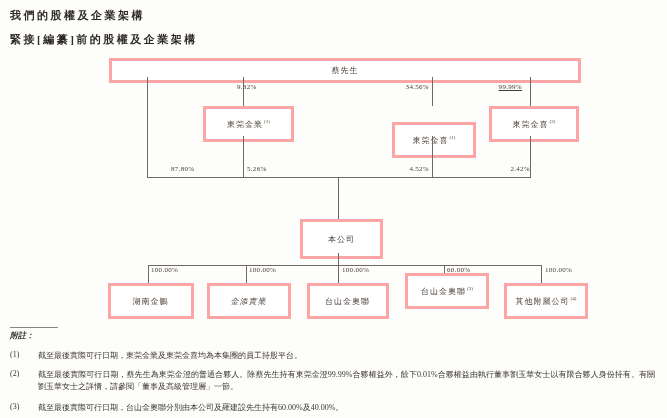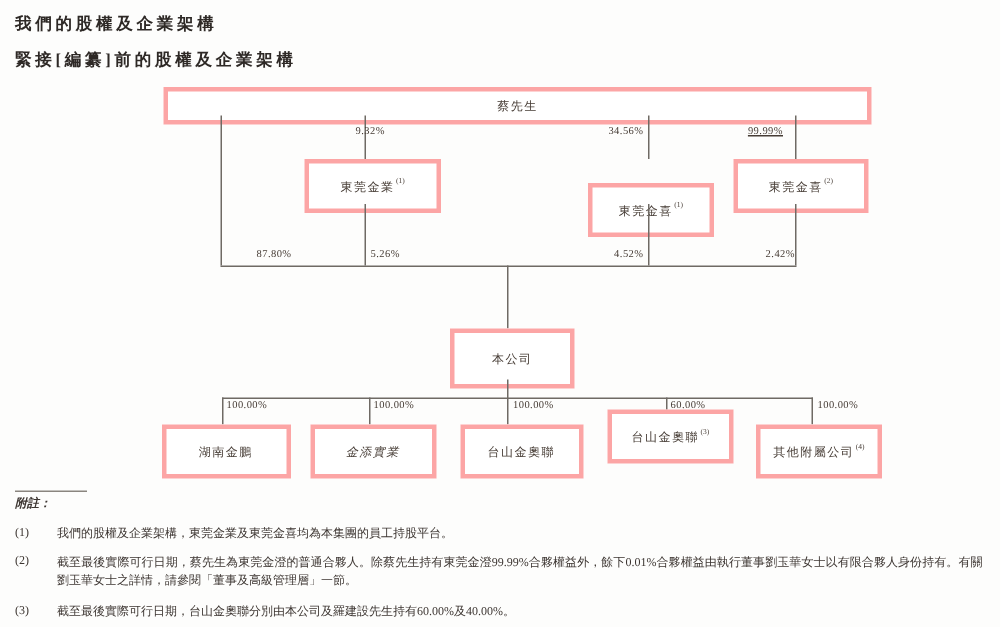--- a/index.html
+++ b/index.html
@@ -113,21 +113,21 @@
       <span>其他附屬公司</span>
         <sup>(4)</sup>
     </div>
   </div>
 
   <div class="hline" style="left:10px; top:327px; width:48px; background:#8a857f;"></div>
   <div class="notes-head">附註：</div>
 
   <div class="note" style="top:350px;">
     <span class="marker">(1)</span>
-    <span class="text">我們的股權及企業架構，東莞金業及東莞金喜均為本集團的員工持股平台。</span>
+    <span class="text">截至最後實際可行日期，東莞金業及東莞金喜均為本集團的員工持股平台。</span>
   </div>
   <div class="note" style="top:369px;">
     <span class="marker">(2)</span>
     <span class="text">截至最後實際可行日期，蔡先生為東莞金澄的普通合夥人。除蔡先生持有東莞金澄99.99%合夥權益外，餘下0.01%合夥權益由執行董事劉玉華女士以有限合夥人身份持有。有關劉玉華女士之詳情，請參閱「董事及高級管理層」一節。</span>
   </div>
   <div class="note" style="top:402px;">
     <span class="marker">(3)</span>
     <span class="text">截至最後實際可行日期，台山金奧聯分別由本公司及羅建設先生持有60.00%及40.00%。</span>
   </div>
 

